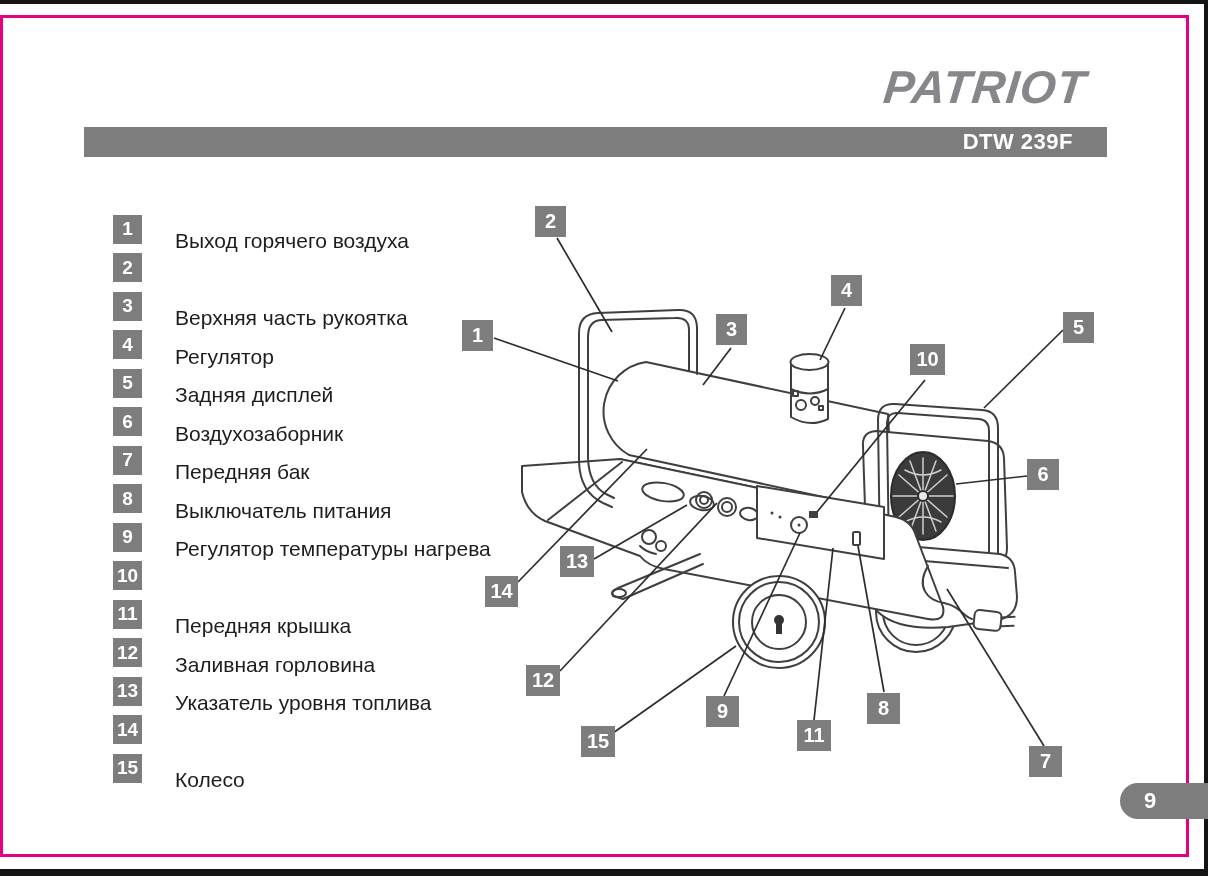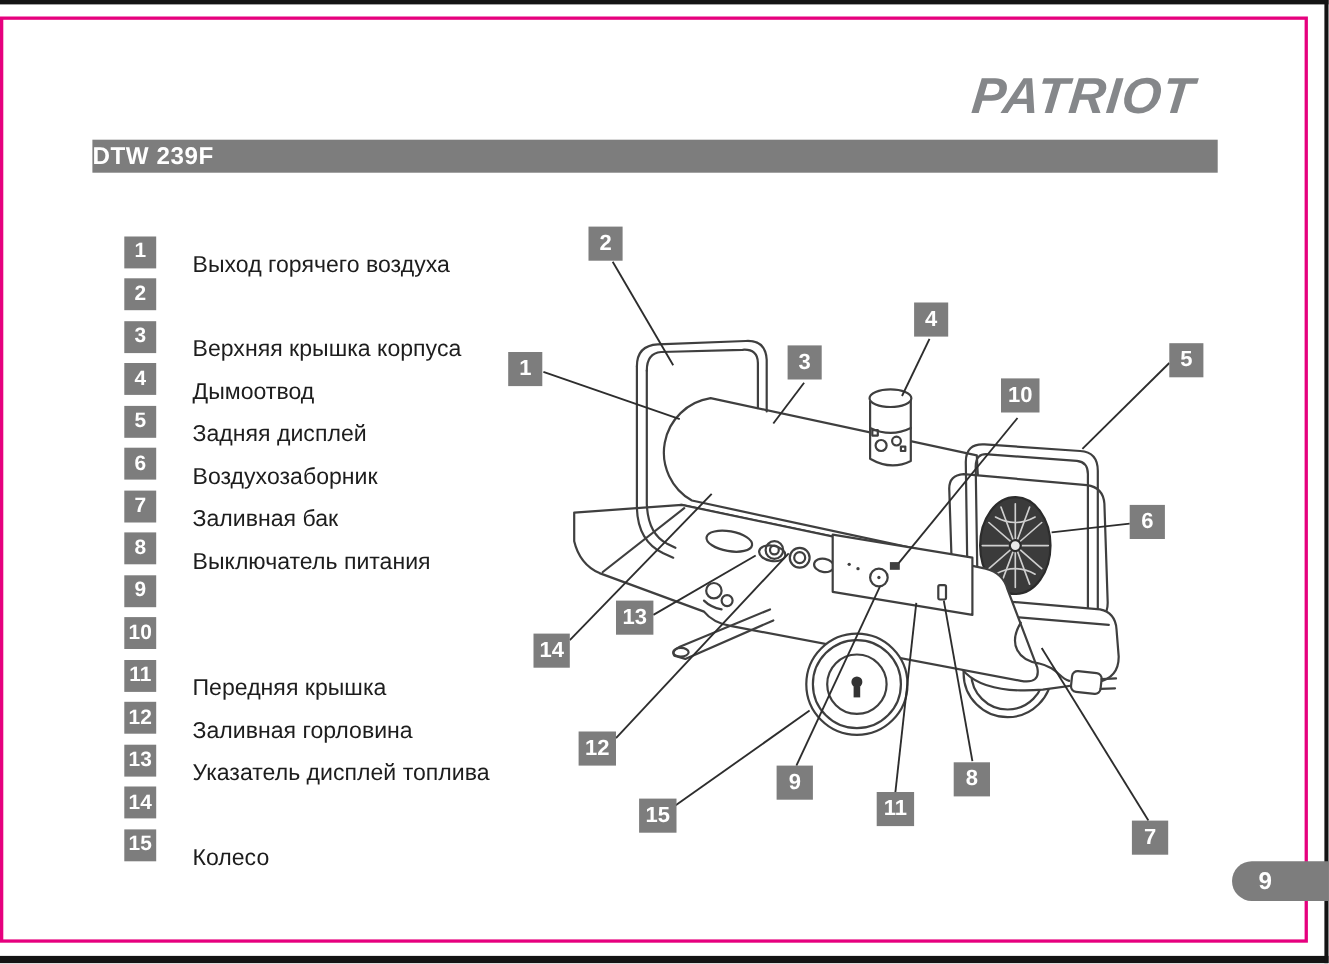--- a/index.html
+++ b/index.html
@@ -16,21 +16,21 @@
     border:3px solid #e6007e;box-sizing:border-box;z-index:5;
   }
   .logo{
     position:absolute;top:60px;left:830px;width:256px;text-align:right;
     font-size:46px;font-weight:bold;font-style:italic;letter-spacing:1px;
     color:#85878a;transform:skewX(-6deg);z-index:6;white-space:nowrap;
   }
   .model-bar{
     position:absolute;left:84px;top:127px;width:1023px;height:30px;
     background:#7d7d7d;color:#ffffff;font-size:22px;font-weight:bold;
-    text-align:left;line-height:30px;padding-right:34px;box-sizing:border-box;
+    text-align:right;line-height:30px;padding-right:34px;box-sizing:border-box;
     letter-spacing:.5px;z-index:6;
   }
   .parts-list{position:absolute;left:113px;top:210px;z-index:6;}
   .part-row{display:flex;align-items:center;height:38.5px;}
   .badge{
     width:29px;height:29px;background:#7d7d7d;color:#fff;flex:0 0 29px;
     font-size:19px;font-weight:bold;display:flex;align-items:center;justify-content:center;
   }
   .part-label{margin-left:33px;font-size:21px;color:#1d1d1d;white-space:nowrap;margin-top:24px;}
   .diagram-svg{position:absolute;left:0;top:0;z-index:10;}
@@ -64,59 +64,60 @@
   <div class="parts-list" id="parts-list">
       <div class="part-row">
         <div class="badge">1</div>
         <div class="part-label">Выход горячего воздуха</div>
       </div>
       <div class="part-row">
         <div class="badge">2</div>
       </div>
       <div class="part-row">
         <div class="badge">3</div>
-        <div class="part-label">Верхняя крышка корпуса</div>
+        <div class="part-label">Верхняя часть рукоятка</div>
       </div>
       <div class="part-row">
         <div class="badge">4</div>
-        <div class="part-label">Дымоотвод</div>
+        <div class="part-label">Регулятор</div>
       </div>
       <div class="part-row">
         <div class="badge">5</div>
         <div class="part-label">Задняя дисплей</div>
       </div>
       <div class="part-row">
         <div class="badge">6</div>
         <div class="part-label">Воздухозаборник</div>
       </div>
       <div class="part-row">
         <div class="badge">7</div>
-        <div class="part-label">Заливная бак</div>
+        <div class="part-label">Передняя бак</div>
       </div>
       <div class="part-row">
         <div class="badge">8</div>
         <div class="part-label">Выключатель питания</div>
       </div>
       <div class="part-row">
         <div class="badge">9</div>
+        <div class="part-label">Регулятор температуры нагрева</div>
       </div>
       <div class="part-row">
         <div class="badge">10</div>
       </div>
       <div class="part-row">
         <div class="badge">11</div>
         <div class="part-label">Передняя крышка</div>
       </div>
       <div class="part-row">
         <div class="badge">12</div>
         <div class="part-label">Заливная горловина</div>
       </div>
       <div class="part-row">
         <div class="badge">13</div>
-        <div class="part-label">Указатель дисплей топлива</div>
+        <div class="part-label">Указатель уровня топлива</div>
       </div>
       <div class="part-row">
         <div class="badge">14</div>
       </div>
       <div class="part-row">
         <div class="badge">15</div>
         <div class="part-label">Колесо</div>
       </div>
     </div>
 

